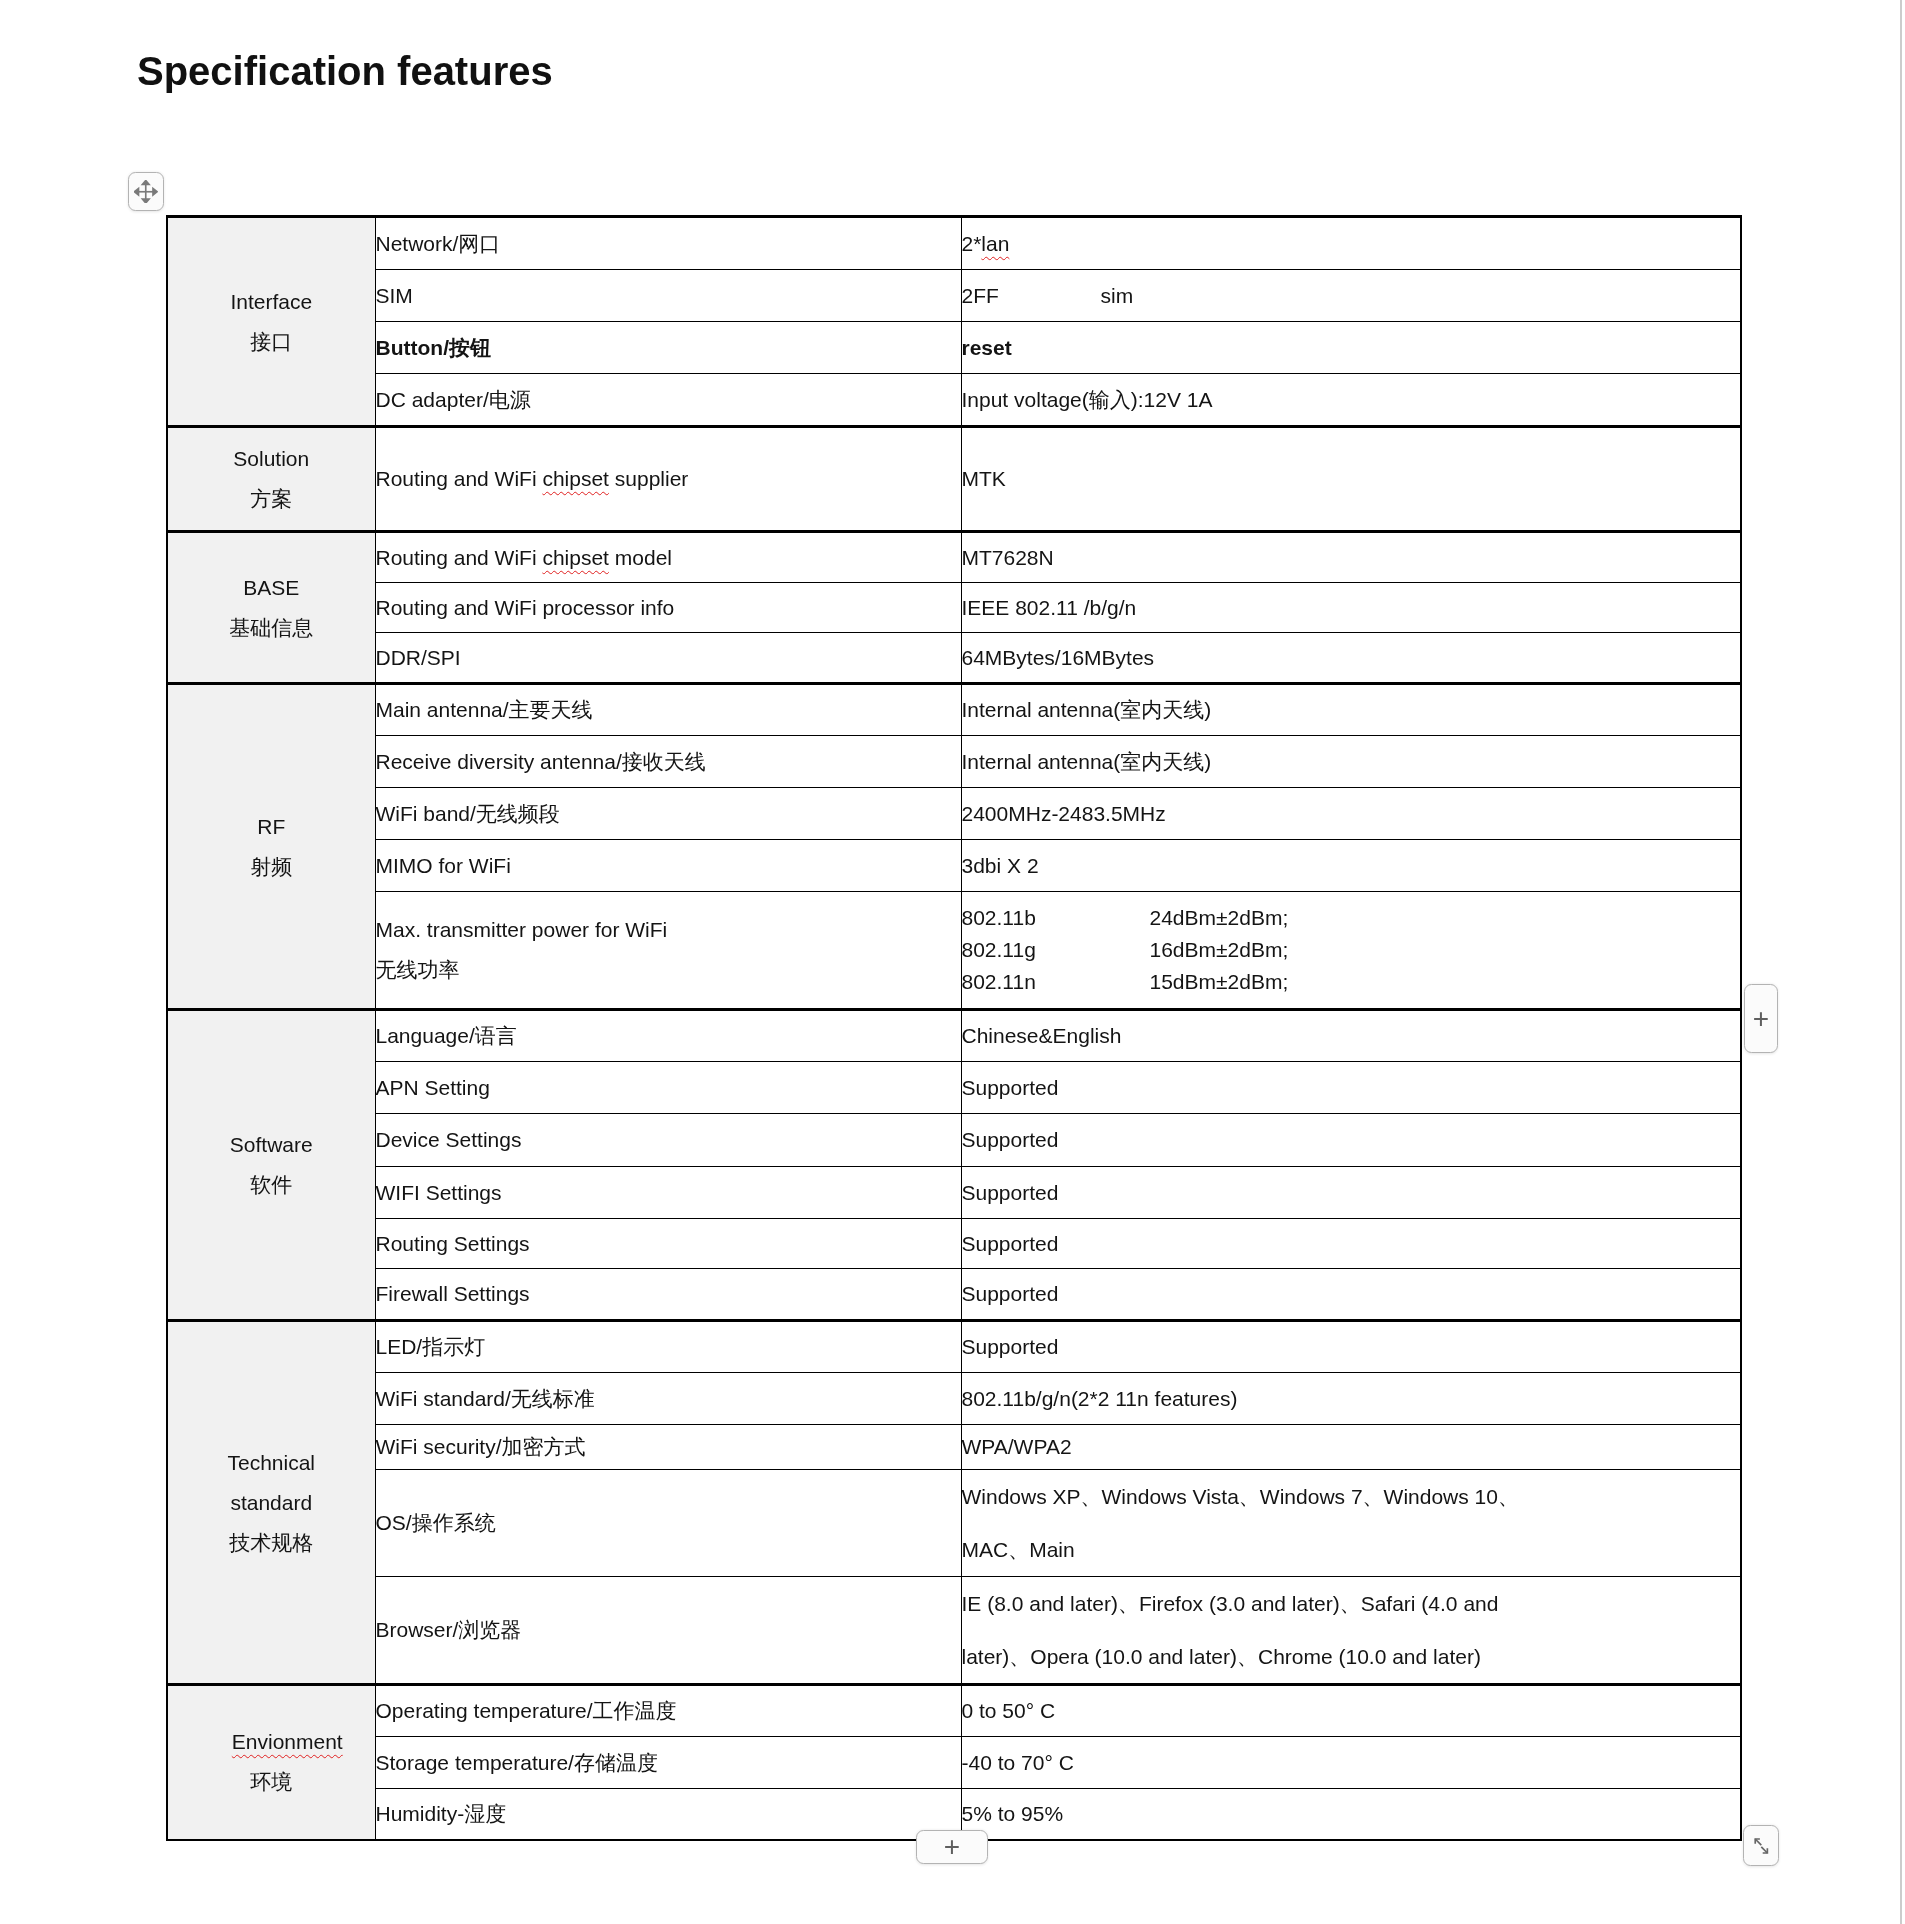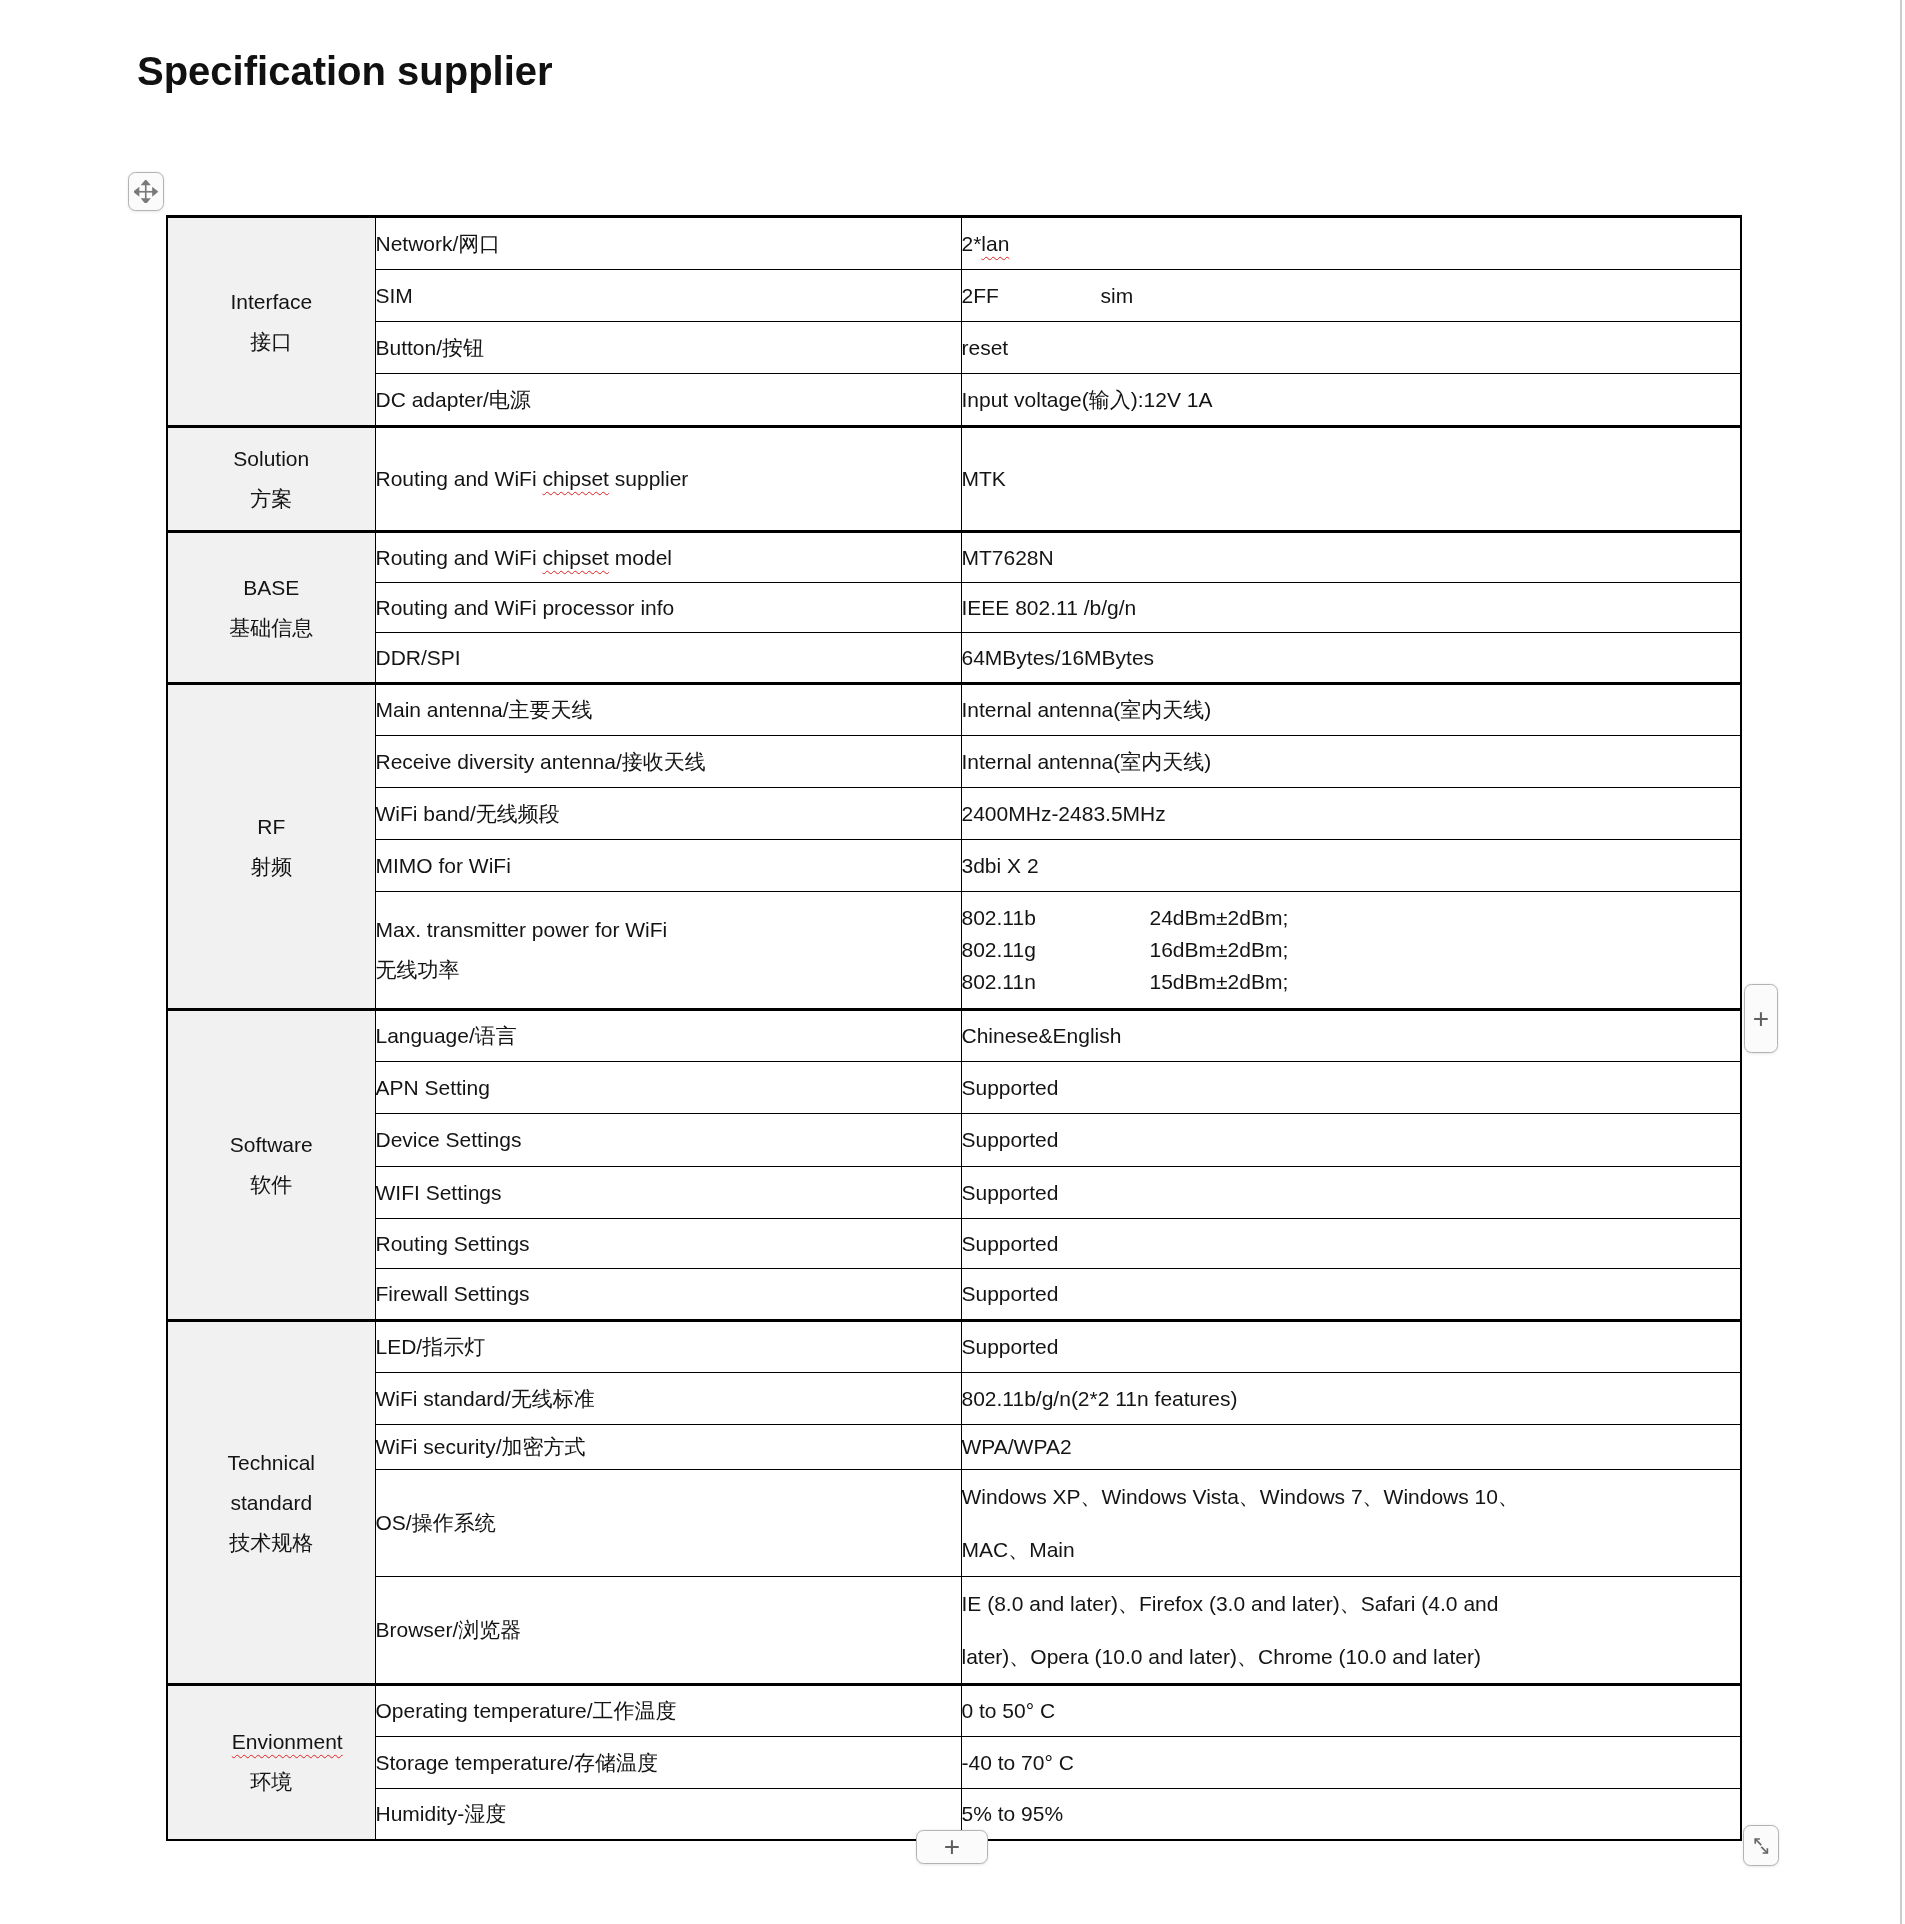--- a/index.html
+++ b/index.html
@@ -41,21 +41,21 @@
   #add-col-btn{left:1744px;top:984px;width:34px;height:69px;font-size:28px;font-weight:400;}
   #add-row-btn{left:916px;top:1830px;width:72px;height:34px;font-size:28px;font-weight:400;}
   #resize-btn{left:1743px;top:1825px;width:36px;height:41px;}
 </style>
 </head>
 <body>
 
 <div style="position:absolute;inset:0;">
 
   <div class="title-wrap">
-    <span class="title-en">Specification supplier</span>
+    <span class="title-en">Specification features</span>
   </div>
 
   <div class="float-btn" id="move-handle">
     <span style="display:flex;">
       <svg width="23.5" height="23.5" viewBox="0 0 24 24">
         <g stroke="#7a7a7a" stroke-width="1.7" fill="#7a7a7a">
           <line x1="12" y1="4" x2="12" y2="20"></line>
           <line x1="4" y1="12" x2="20" y2="12"></line>
           <polygon points="12,0.5 8.6,4.6 15.4,4.6"></polygon>
           <polygon points="12,23.5 8.6,19.4 15.4,19.4"></polygon>
@@ -86,21 +86,21 @@
           </td>
         </tr>
         <tr style="height: 52px;">
           <td class="param-cell">
             <div class="line"><span>SIM</span></div>
           </td>
           <td class="value-cell">
             <div class="line"><span class="wfix" style="width: 139px;">2FF</span><span>sim</span></div>
           </td>
         </tr>
-        <tr style="height: 52px;">
+        <tr style="height: 52px; font-weight: bold;">
           <td class="param-cell">
             <div class="line"><span>Button/按钮</span></div>
           </td>
           <td class="value-cell">
             <div class="line"><span>reset</span></div>
           </td>
         </tr>
         <tr style="height: 53px;">
           <td class="param-cell">
             <div class="line"><span>DC adapter/电源</span></div>

